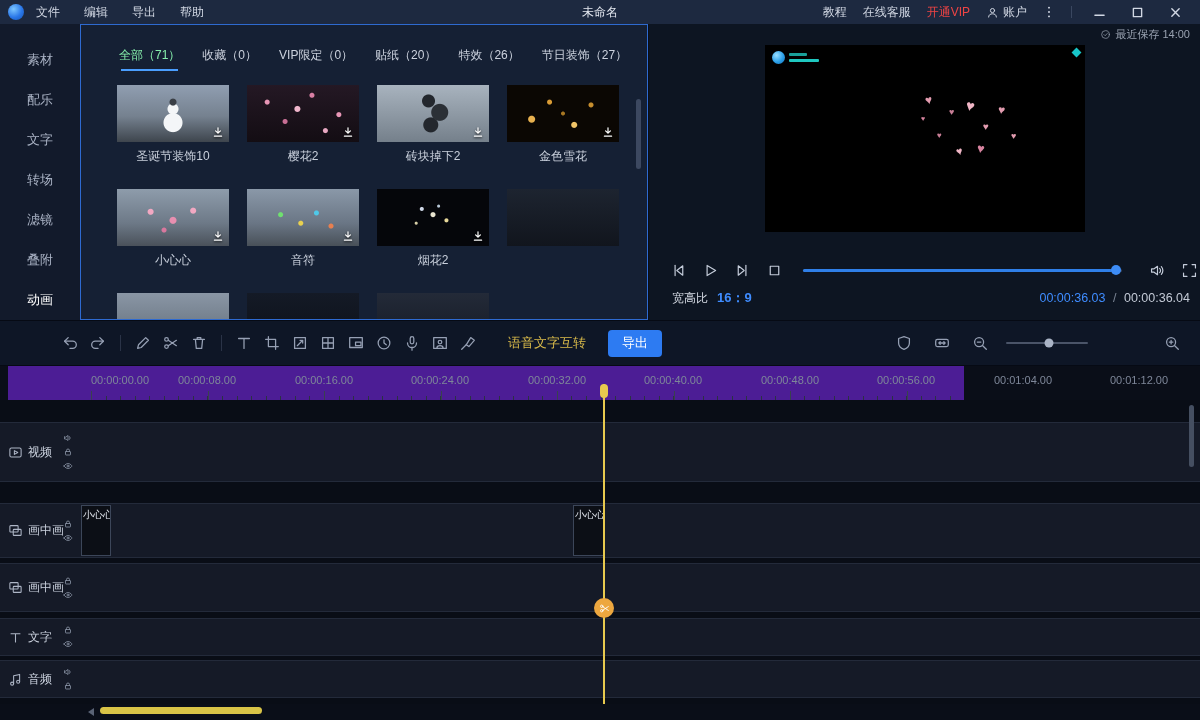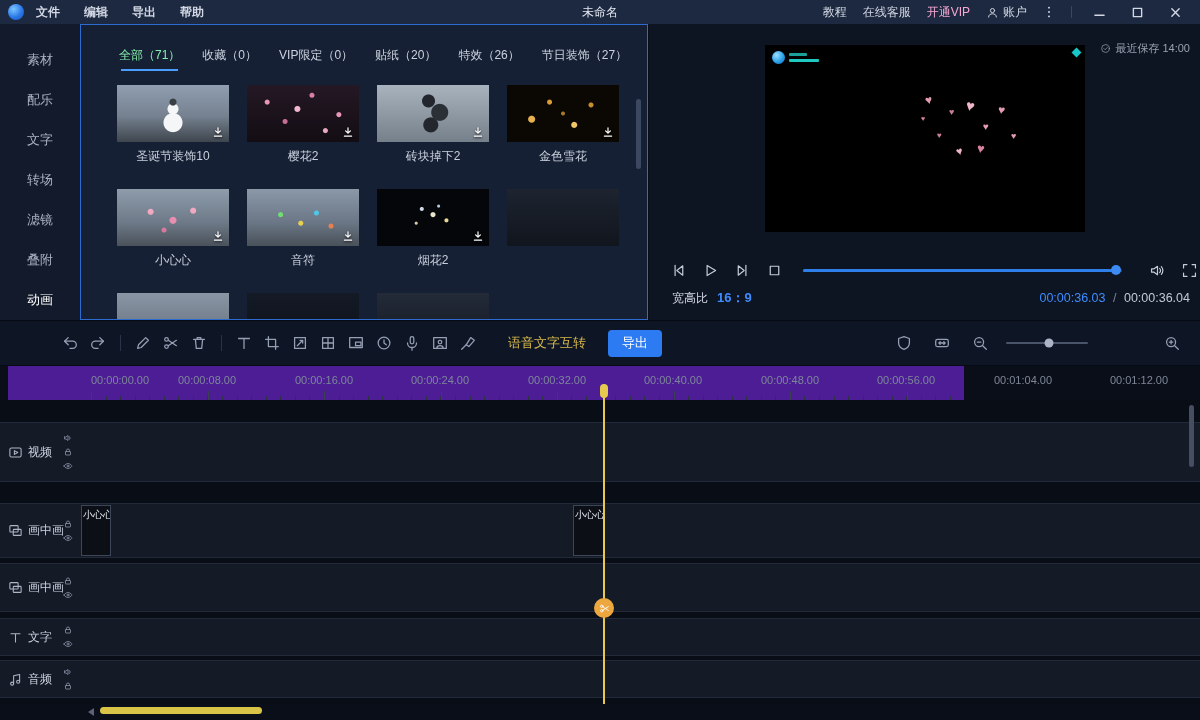--- a/index.html
+++ b/index.html
@@ -6,25 +6,25 @@
   .app{position:relative;width:1200px;height:720px;overflow:hidden;
        background:#0a0e18;font-family:"Liberation Sans","DejaVu Sans",sans-serif;
        -webkit-font-smoothing:antialiased;color:#cfd6e4;}
   svg{fill:none;stroke:currentColor;stroke-width:1.5;stroke-linecap:round;stroke-linejoin:round;display:block;}
 
   
   .titlebar{position:absolute;top:0;left:0;width:1200px;height:24px;background:#1d2940;
             display:flex;align-items:center;font-size:12px;}
   .logo{width:16px;height:16px;border-radius:50%;margin:0 12px 0 8px;
         background:radial-gradient(circle at 35% 32%,#7cc6ff,#2a77e8 55%,#1655b5);}
-  .menus{display:flex;gap:24px;color:#d2d8e4;font-weight:bold;}
+  .menus{display:flex;gap:24px;color:#d2d8e4;}
   .menus span{cursor:default;}
   .win-title{position:absolute;left:50%;transform:translateX(-50%);color:#e3e7ef;}
   .tb-right{margin-left:auto;display:flex;align-items:center;gap:16px;padding-right:14px;color:#d2d8e4;}
-  .vip{color:#f9a8d4;}
+  .vip{color:#ef4444;}
   .account{display:flex;align-items:center;gap:4px;}
   .account svg{width:13px;height:13px;}
   .dots svg{width:12px;height:14px;}
   .tb-div{width:1px;height:12px;background:#3a4760;}
   .winbtn{width:22px;height:20px;display:flex;align-items:center;justify-content:center;}
   .winbtn svg{width:11px;height:11px;}
 
   
   .sidebar{position:absolute;top:24px;left:0;width:80px;height:296px;background:#121a2b;
            display:flex;flex-direction:column;align-items:center;padding-top:16px;box-sizing:border-box;}
@@ -96,21 +96,21 @@
       radial-gradient(circle at 55% 30%, #b8c8d8 0 1px, rgba(0,0,0,0) 2px),
       radial-gradient(circle at 35% 60%, #d8cfa8 0 1px, rgba(0,0,0,0) 2px);}
   .t9{background:linear-gradient(180deg,#1d2430,#11151d);}
   .t10{background:linear-gradient(180deg,#8a96a5,#5c6874);}
   .t11{background:linear-gradient(180deg,#141a26,#0c1018);}
   .t12{background:linear-gradient(180deg,#232a38,#141923);}
   .lib-scroll{position:absolute;right:6px;top:74px;width:5px;height:70px;background:#3c4860;border-radius:3px;}
 
   
   .preview{position:absolute;top:24px;left:649px;width:551px;height:296px;background:#0d1522;}
-  .saved{position:absolute;top:17px;right:10px;display:flex;align-items:center;gap:4px;
+  .saved{position:absolute;top:3px;right:10px;display:flex;align-items:center;gap:4px;
          font-size:11px;color:#99a2b1;justify-content:center;}
   .saved svg{width:11px;height:11px;stroke-width:1.3;}
   .video{position:absolute;left:116px;top:21px;width:320px;height:187px;background:#000;}
   .wm{position:absolute;top:6px;left:7px;display:flex;gap:4px;align-items:flex-start;}
   .wm-logo{width:13px;height:13px;border-radius:50%;
            background:radial-gradient(circle at 35% 32%,#9adfff,#2a9fe8 55%,#1670b5);}
   .wm-lines{display:flex;flex-direction:column;gap:3px;padding-top:2px;}
   .wm-lines i{display:block;height:3px;background:#1fc8c0;border-radius:1px;}
   .wm-l1{width:18px;opacity:.8;}
   .wm-l2{width:30px;}

